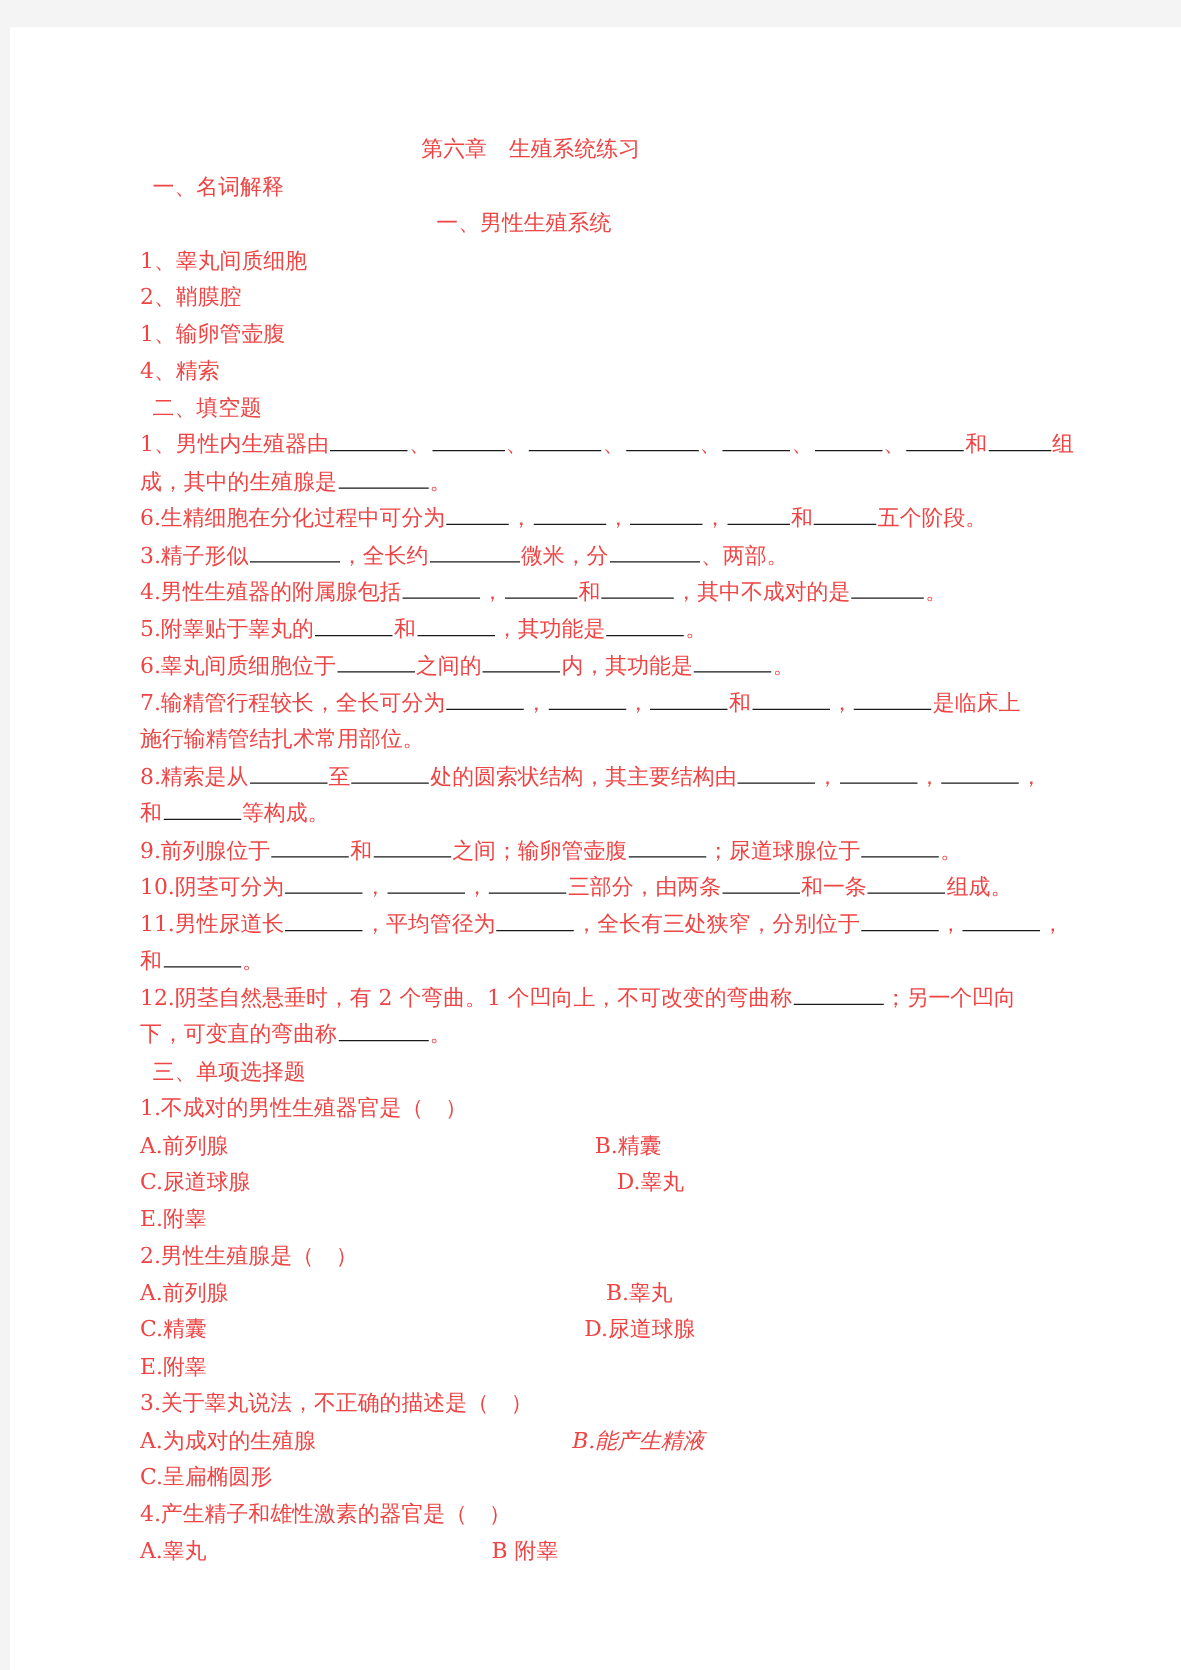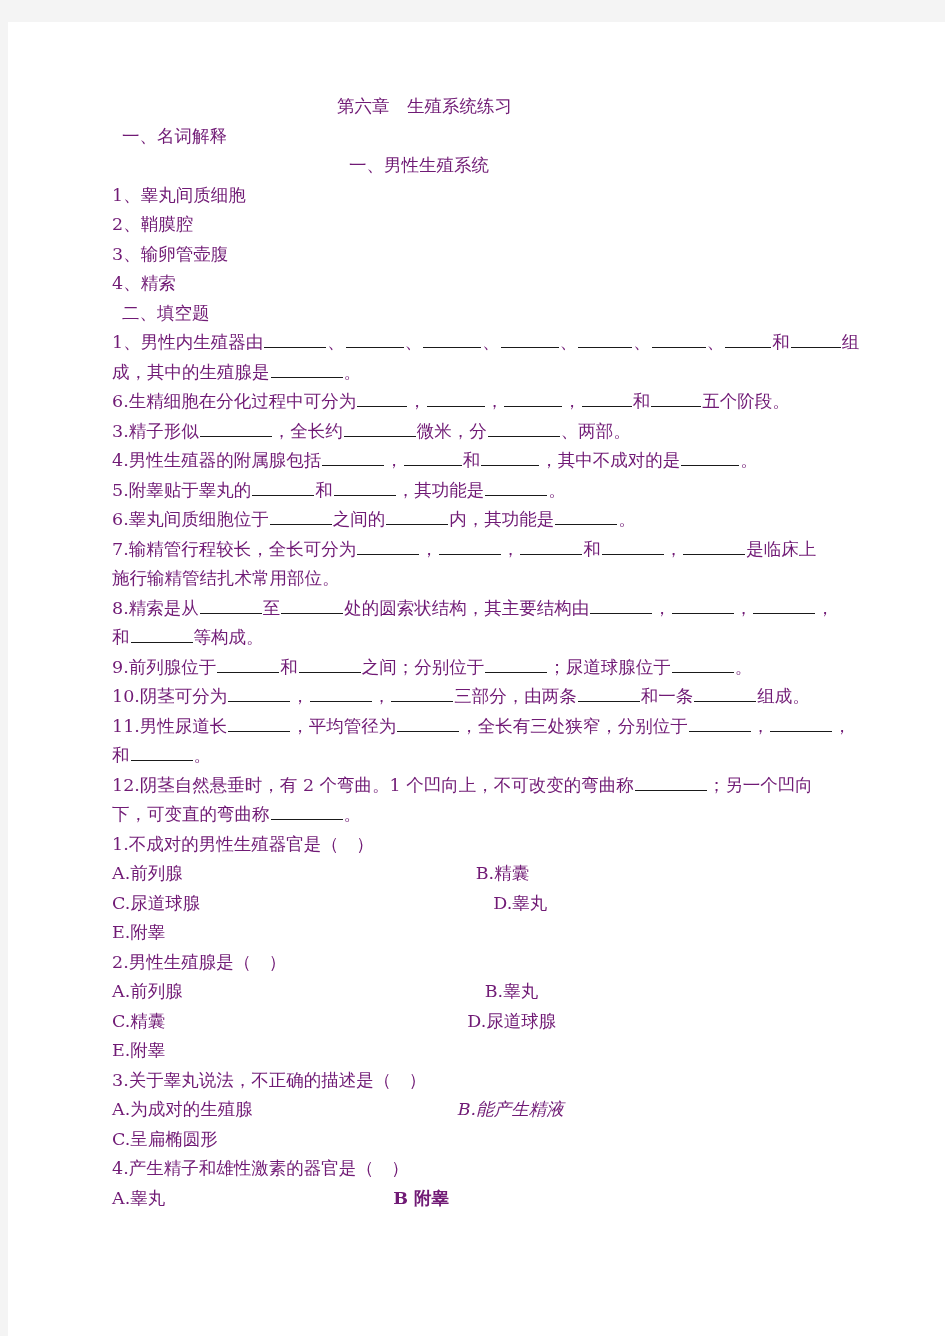--- a/index.html
+++ b/index.html
@@ -18,23 +18,23 @@
     left: 8px;
     top: 22px;
     width: 937px;
     height: 1314px;
     background: #ffffff;
     box-sizing: border-box;
   }
   .content {
     position: absolute;
     left: 104px;
-    top: 70px;
+    top: 84px;
     width: 760px;
-    color: #701a75;
+    color: #ef4444;
     font-size: 17.5px;
     line-height: 29.5px;
   }
   .ttl {
     text-align: left;
     padding-left: 225px;
   }
   .ttl2 {
     text-align: left;
     padding-left: 237px;
@@ -59,35 +59,35 @@
   .b58 { width: 58px; }
   .b62 { width: 62px; }
   .b72 { width: 72px; }
   .opts {
     display: flex;
   }
   .opt-a { flex: 0 0 auto; }
   .q1col { padding-left: 293px; }
   .q2col { padding-left: 302px; }
   .q3col { padding-left: 205px; font-style: italic; }
-  .q4col { padding-left: 228px; font-weight: bold; }
+  .q4col { padding-left: 228px; }
 </style>
 </head>
 <body>
 
 <div class="page">
   <div class="content">
 
     <div class="line ttl">第六章　生殖系统练习</div>
     <div class="line sect">一、名词解释</div>
 
     <div class="line ttl2">一、男性生殖系统</div>
     <div class="line">1、睾丸间质细胞</div>
     <div class="line">2、鞘膜腔</div>
-    <div class="line">3、输卵管壶腹</div>
+    <div class="line">1、输卵管壶腹</div>
     <div class="line">4、精索</div>
 
     <div class="line sect">二、填空题</div>
 
     <div class="line"><span>1、男性内生殖器由</span><span class="blk b62"></span><span>、</span><span class="blk b58"></span><span>、</span><span class="blk b58"></span><span>、</span><span class="blk b58"></span><span>、</span><span class="blk b54"></span><span>、</span><span class="blk b54"></span><span>、</span><span class="blk b46"></span><span>和</span><span class="blk b50"></span><span>组</span></div>
     <div class="line"><span>成，其中的生殖腺是</span><span class="blk b72"></span><span>。</span></div>
 
     <div class="line"><span>6.生精细胞在分化过程中可分为</span><span class="blk b50"></span><span>，</span><span class="blk b58"></span><span>，</span><span class="blk b58"></span><span>，</span><span class="blk b50"></span><span>和</span><span class="blk b50"></span><span>五个阶段。</span></div>
 
     <div class="line"><span>3.精子形似</span><span class="blk b72"></span><span>，全长约</span><span class="blk b72"></span><span>微米，分</span><span class="blk b72"></span><span>、两部。</span></div>
@@ -97,30 +97,31 @@
     <div class="line"><span>5.附睾贴于睾丸的</span><span class="blk b62"></span><span>和</span><span class="blk b62"></span><span>，其功能是</span><span class="blk b62"></span><span>。</span></div>
 
     <div class="line"><span>6.睾丸间质细胞位于</span><span class="blk b62"></span><span>之间的</span><span class="blk b62"></span><span>内，其功能是</span><span class="blk b62"></span><span>。</span></div>
 
     <div class="line"><span>7.输精管行程较长，全长可分为</span><span class="blk b62"></span><span>，</span><span class="blk b62"></span><span>，</span><span class="blk b62"></span><span>和</span><span class="blk b62"></span><span>，</span><span class="blk b62"></span><span>是临床上</span></div>
     <div class="line">施行输精管结扎术常用部位。</div>
 
     <div class="line"><span>8.精索是从</span><span class="blk b62"></span><span>至</span><span class="blk b62"></span><span>处的圆索状结构，其主要结构由</span><span class="blk b62"></span><span>，</span><span class="blk b62"></span><span>，</span><span class="blk b62"></span><span>，</span></div>
     <div class="line"><span>和</span><span class="blk b62"></span><span>等构成。</span></div>
 
-    <div class="line"><span>9.前列腺位于</span><span class="blk b62"></span><span>和</span><span class="blk b62"></span><span>之间；分别位于</span><span class="blk b62"></span><span>；尿道球腺位于</span><span class="blk b62"></span><span>。</span></div>
+    <div class="line"><span>9.前列腺位于</span><span class="blk b62"></span><span>和</span><span class="blk b62"></span><span>之间；输卵管壶腹</span><span class="blk b62"></span><span>；尿道球腺位于</span><span class="blk b62"></span><span>。</span></div>
 
     <div class="line"><span>10.阴茎可分为</span><span class="blk b62"></span><span>，</span><span class="blk b62"></span><span>，</span><span class="blk b62"></span><span>三部分，由两条</span><span class="blk b62"></span><span>和一条</span><span class="blk b62"></span><span>组成。</span></div>
 
     <div class="line"><span>11.男性尿道长</span><span class="blk b62"></span><span>，平均管径为</span><span class="blk b62"></span><span>，全长有三处狭窄，分别位于</span><span class="blk b62"></span><span>，</span><span class="blk b62"></span><span>，</span></div>
     <div class="line"><span>和</span><span class="blk b62"></span><span>。</span></div>
 
     <div class="line"><span>12.阴茎自然悬垂时，有 2 个弯曲。1 个凹向上，不可改变的弯曲称</span><span class="blk b72"></span><span>；另一个凹向</span></div>
     <div class="line"><span>下，可变直的弯曲称</span><span class="blk b72"></span><span>。</span></div>
 
+    <div class="line sect">三、单项选择题</div>
 
     <div class="line">1.不成对的男性生殖器官是（　）</div>
     <div class="line opts"><span class="opt-a">A.前列腺</span><span class="q1col">B.精囊</span></div>
     <div class="line opts"><span class="opt-a">C.尿道球腺</span><span class="q1col">D.睾丸</span></div>
     <div class="line">E.附睾</div>
 
     <div class="line">2.男性生殖腺是（　）</div>
     <div class="line opts"><span class="opt-a">A.前列腺</span><span class="q2col">B.睾丸</span></div>
     <div class="line opts"><span class="opt-a">C.精囊</span><span class="q2col">D.尿道球腺</span></div>
     <div class="line">E.附睾</div>

